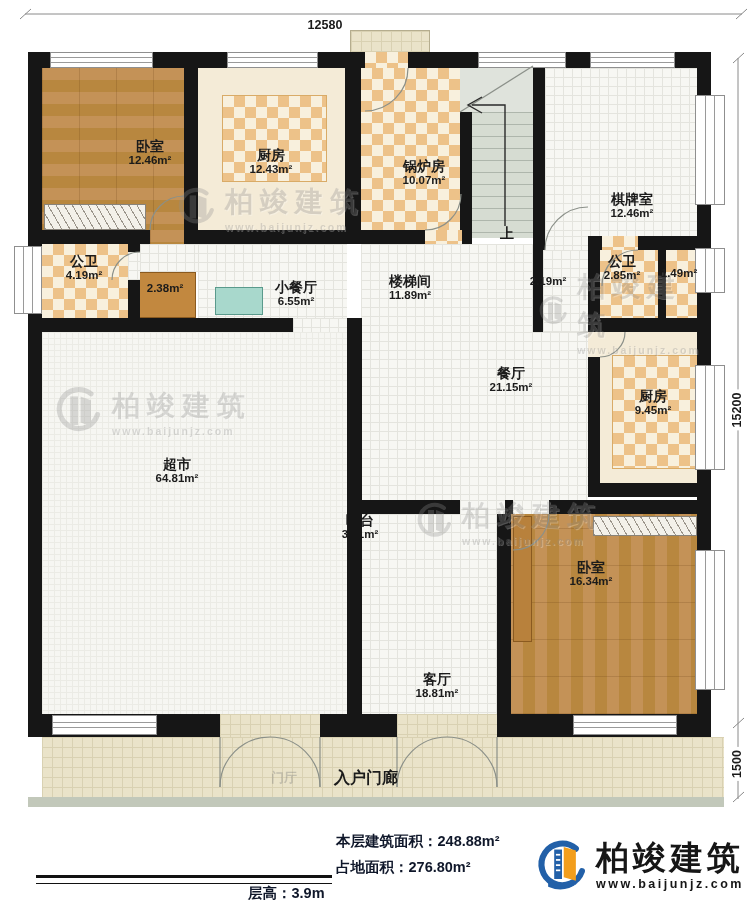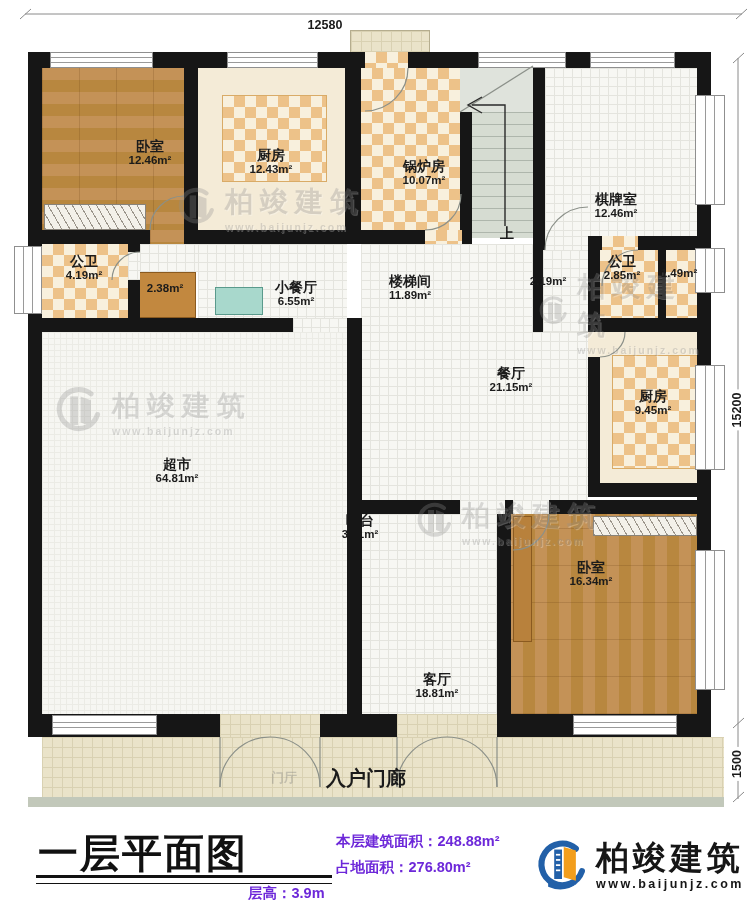--- a/index.html
+++ b/index.html
@@ -68,36 +68,36 @@
   .washer{position:absolute;background:#cfcfcf;border:1px solid #8a8a8a;}
   .dining-table{position:absolute;background:#dad6cf;border:1px solid #9a968e;border-radius:50%;}
   .dining-in{position:absolute;background:#fbfaf7;border:1px solid #c5c1b8;border-radius:50%;}
   .qtable{position:absolute;background:#96d3d6;border:2px solid #2e2e2e;box-sizing:border-box;}
   
   .rlabel{position:absolute;transform:translate(-50%,-50%);text-align:center;z-index:9;
           color:#1b1b1b;font-weight:bold;white-space:nowrap;line-height:1.15;}
   .rlabel.under{z-index:2;}
   .rname{font-size:14px;}
   .rarea{font-size:11.5px;}
-  .biglbl{font-size:20px;}
+  .biglbl{font-size:16px;}
   .faint{color:rgba(120,120,120,.35);font-size:13px;z-index:2;}
   .dim{position:absolute;transform:translate(-50%,-50%);font-size:12.5px;font-weight:bold;
        background:#fff;padding:0 3px;color:#1a1a1a;z-index:9;white-space:nowrap;}
   .dim.vert{transform:translate(-50%,-50%) rotate(-90deg);}
   
   .wm{position:absolute;display:flex;align-items:center;gap:8px;z-index:8;opacity:.30;
       color:#8f8f8f;pointer-events:none;transform:translate(-50%,-50%);}
   .wm-name{font-size:28px;font-weight:900;letter-spacing:7px;text-shadow:1px 1px 0 rgba(255,255,255,.85);}
   .wm-url{font-size:10.5px;font-weight:bold;letter-spacing:2px;text-shadow:1px 1px 0 rgba(255,255,255,.85);}
   
   #titleblock{position:absolute;left:0;top:818px;width:750px;height:90px;z-index:11;}
   .tb-title{position:absolute;left:38px;top:8px;font-size:40px;font-weight:900;color:#111;letter-spacing:2px;}
   .tb-scale{position:absolute;left:250px;top:14px;font-size:31px;color:#111;}
   .tb-rule{position:absolute;left:36px;top:57px;width:296px;height:5px;border-top:3px solid #111;border-bottom:1px solid #111;}
-  .tb-stat{position:absolute;font-size:14.5px;font-weight:bold;color:#6d28d9;white-space:nowrap;}
+  .tb-stat{position:absolute;font-size:14.5px;font-weight:bold;color:#0f172a;white-space:nowrap;}
   .tb-logo{position:absolute;left:536px;top:20px;display:flex;align-items:center;gap:8px;}
   .brand-name{font-size:33px;font-weight:900;color:#161616;letter-spacing:4px;line-height:1;}
   .brand-url{font-size:12.5px;font-weight:bold;color:#161616;letter-spacing:2.5px;margin-top:3px;}
 </style>
 </head>
 <body>
 
 <div id="page">
 
   <div class="floor wood-h" style="left:42px;top:68px;width:142px;height:162px"></div>
@@ -319,21 +319,21 @@
     <div class="rarea">12.46m²</div>
   </div>
   <div class="rlabel" style="left:271px;top:162px">
     <div class="rname">厨房</div>
     <div class="rarea">12.43m²</div>
   </div>
   <div class="rlabel" style="left:424px;top:173px">
     <div class="rname">锅炉房</div>
     <div class="rarea">10.07m²</div>
   </div>
-  <div class="rlabel" style="left:616px;top:206px">
+  <div class="rlabel" style="left:632px;top:206px">
     <div class="rname">棋牌室</div>
     <div class="rarea">12.46m²</div>
   </div>
   <div class="rlabel" style="left:84px;top:268px">
     <div class="rname">公卫</div>
     <div class="rarea">4.19m²</div>
   </div>
   <div class="rlabel" style="left:165px;top:289px">
     <div class="rarea">2.38m²</div>
   </div>
@@ -428,21 +428,20 @@
       <rect x="14" y="8" width="6" height="22" fill="#8f8f8f"></rect>
       <path d="M22,8 l8,3 v20 l-8,-3 z" fill="#8f8f8f"></path>
     </svg>
     <div>
       <div class="wm-name">柏竣建筑</div>
       <div class="wm-url">www.baijunjz.com</div>
     </div>
   </div>
 
   <div id="titleblock">
-    <div class="tb-title">一层平面图</div>
     <div class="tb-rule"></div>
     <div class="tb-stat" style="left:336px;top:14px">本层建筑面积：248.88m²</div>
     <div class="tb-stat" style="left:336px;top:40px">占地面积：276.80m²</div>
     <div class="tb-stat" style="left:248px;top:66px">层高：3.9m</div>
     <div class="tb-logo">
       <svg width="52" height="56" viewBox="0 0 60 64">
         <path d="M46,12 A24,24 0 1 0 53,38" fill="none" stroke="#2260a8" stroke-width="7" stroke-linecap="round"></path>
         <rect x="21" y="13" width="9" height="34" fill="#2260a8"></rect>
         <rect x="23" y="18" width="5" height="2" fill="#fff"></rect>
         <rect x="23" y="24" width="5" height="2" fill="#fff"></rect>

